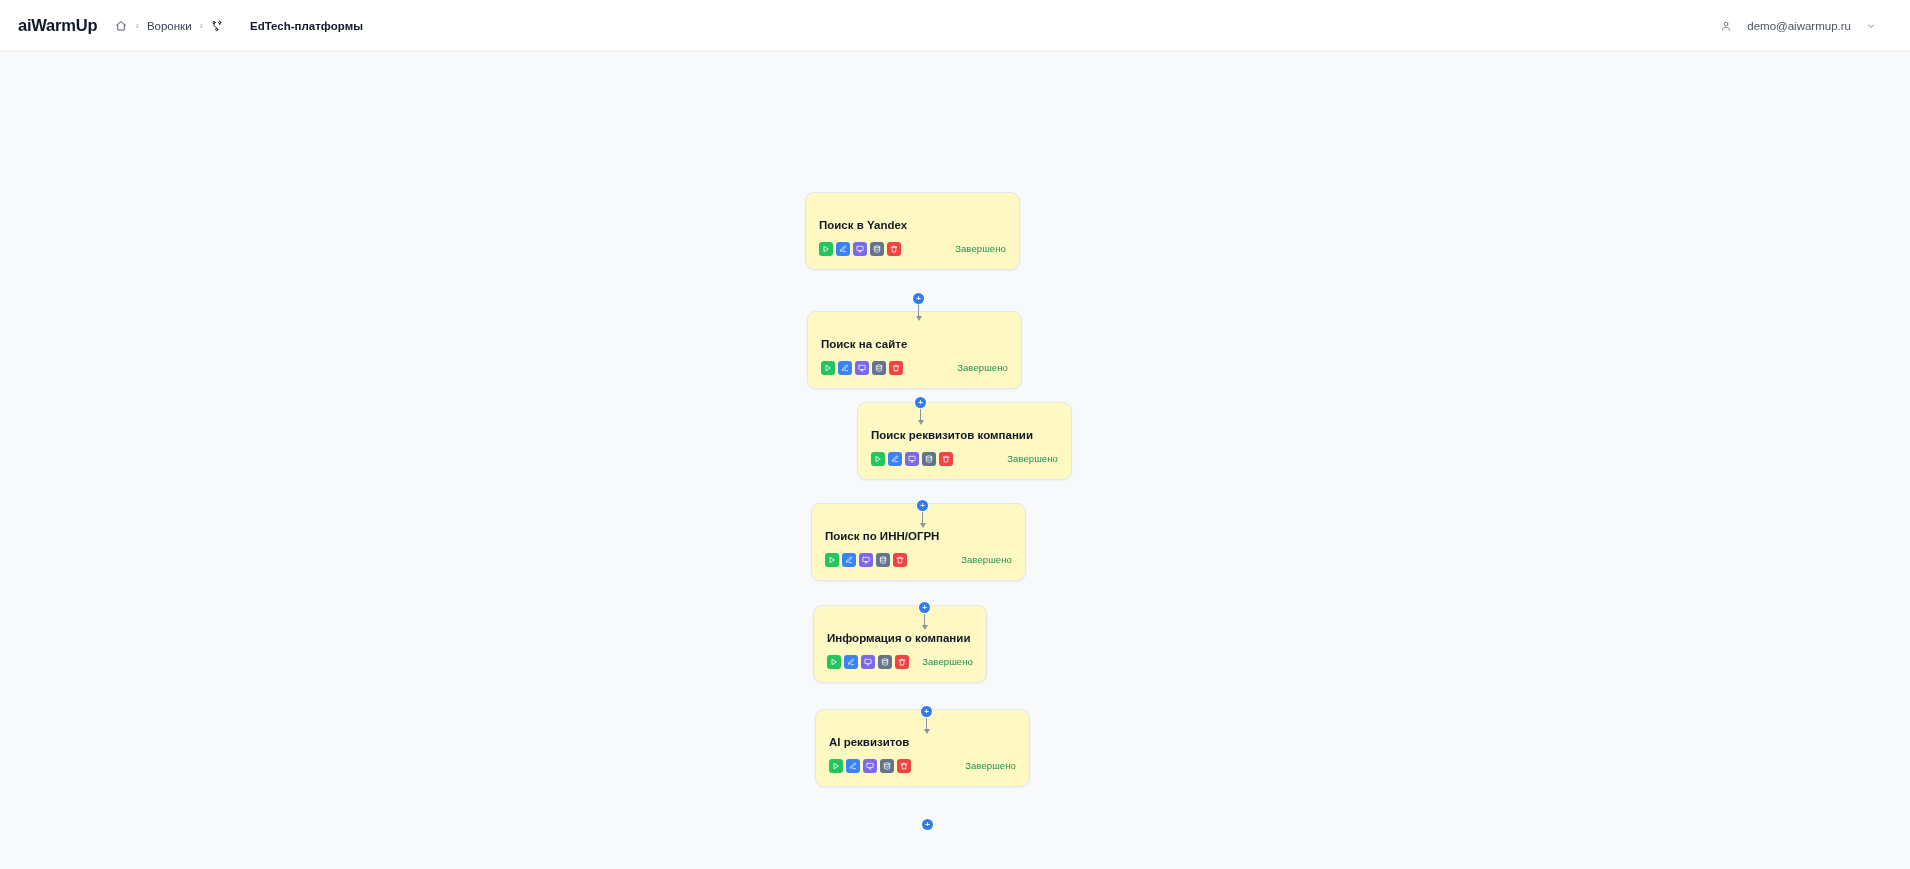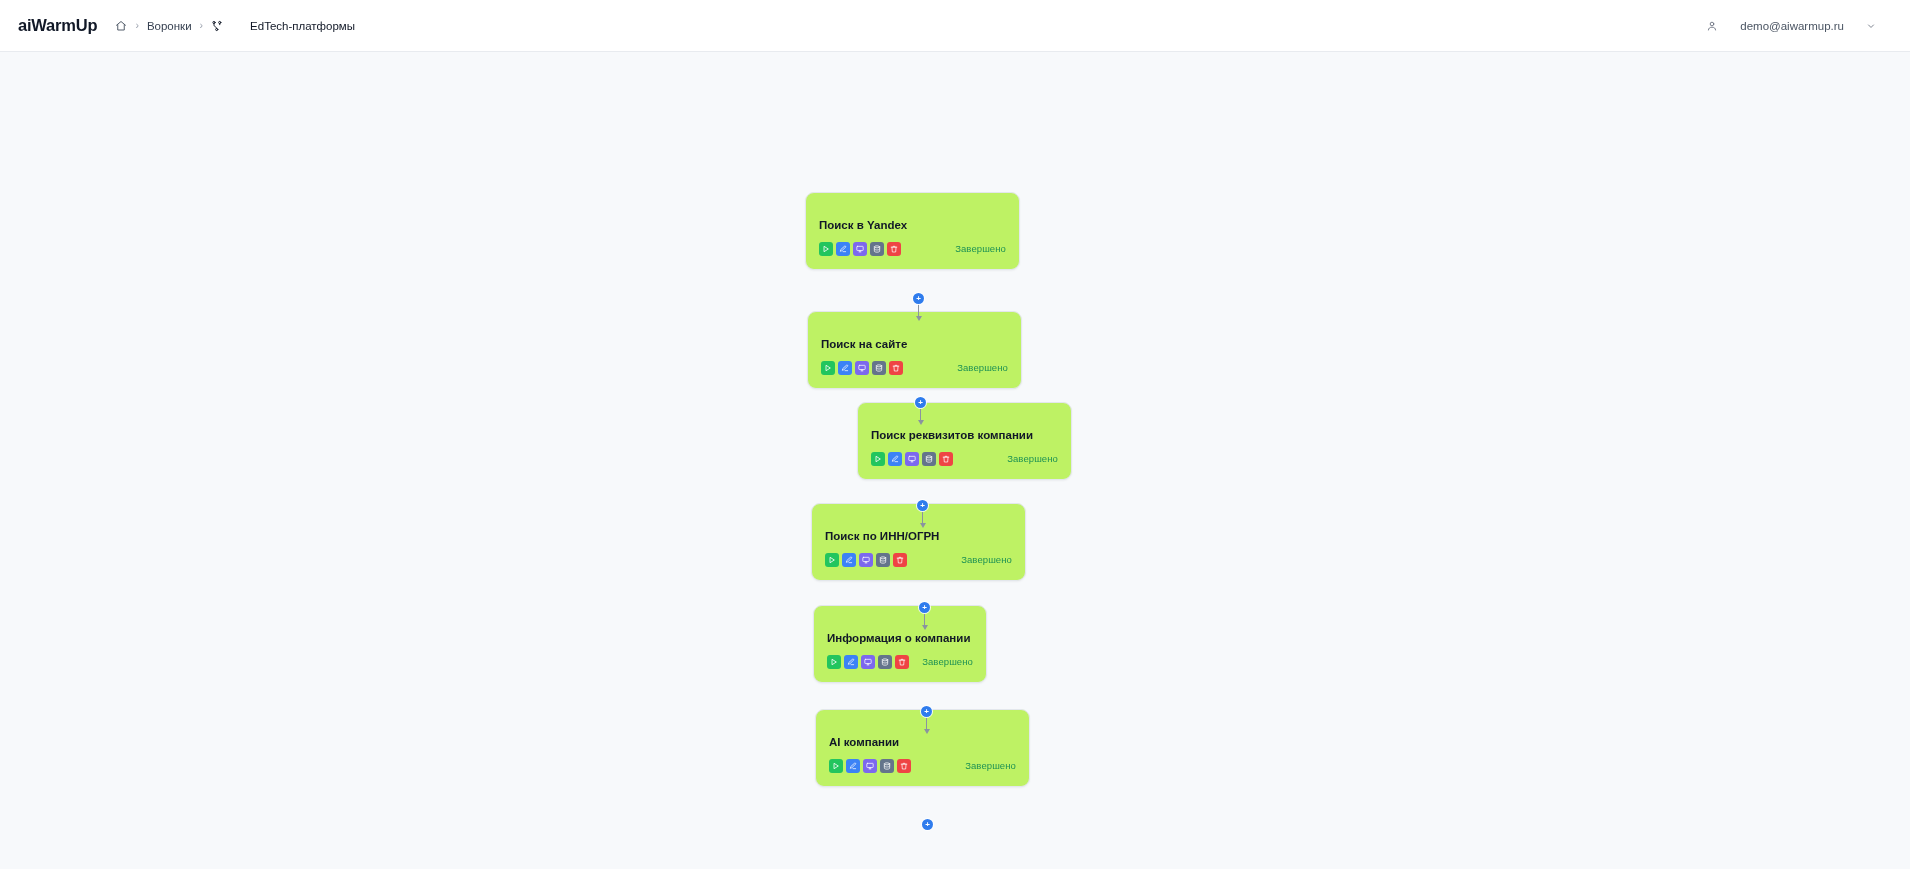--- a/index.html
+++ b/index.html
@@ -53,38 +53,38 @@
     white-space: nowrap;
   }
 
   .crumb-sep {
     color: #9ca3af;
     font-size: 10.5px;
     line-height: 1;
   }
 
   .crumb-current {
-    font-weight: 400;
+    font-weight: 700;
     color: #111827;
     gap: 27px;
   }
 
   .ic {
     display: inline-flex;
     align-items: center;
     justify-content: center;
     flex: none;
   }
   .ic svg { display: block; }
 
   .topbar-right {
     margin-left: auto;
     display: flex;
     align-items: center;
-    gap: 22px;
+    gap: 15px;
     font-size: 11.5px;
     color: #4b5563;
     padding-right: 16px;
   }
 
   .user-email { white-space: nowrap; }
 
   
   .canvas {
     position: relative;
@@ -96,21 +96,21 @@
   .flow {
     position: absolute;
     top: 0;
     left: 0;
   }
 
   
   .node {
     position: absolute;
     width: 215px;
-    background: #bef264;
+    background: #fef9c3;
     border: 1px solid #e3e7ec;
     border-radius: 9px;
     box-shadow: 0 1px 2px rgba(16,24,40,.05);
     padding: 26px 13px 13px 13px;
   }
 
   .node-title {
     font-size: 11.5px;
     font-weight: 600;
     color: #111827;
@@ -480,21 +480,21 @@
                 <path d="M9 6.5V4h6v2.5"></path>
                 <path d="M5.8 6.5 7 21h10l1.2-14.5"></path>
           </svg>
         </button>
 
       </div>
       <div class="node-status">Завершено</div>
     </div>
   </div>
       <div class="node" style="left: 815px; top: 657px; width: 215px;">
-    <div class="node-title">AI компании</div>
+    <div class="node-title">AI реквизитов</div>
     <div class="node-row">
       <div class="actions">
 
         <button class="act act-run">
           <svg width="8" height="8" viewBox="0 0 24 24" fill="none" stroke="#ffffff" stroke-width="2.4" stroke-linecap="round" stroke-linejoin="round">
             <path d="M7 4.5 19 12 7 19.5Z"></path>
           </svg>
         </button>
 
         <button class="act act-edit">

